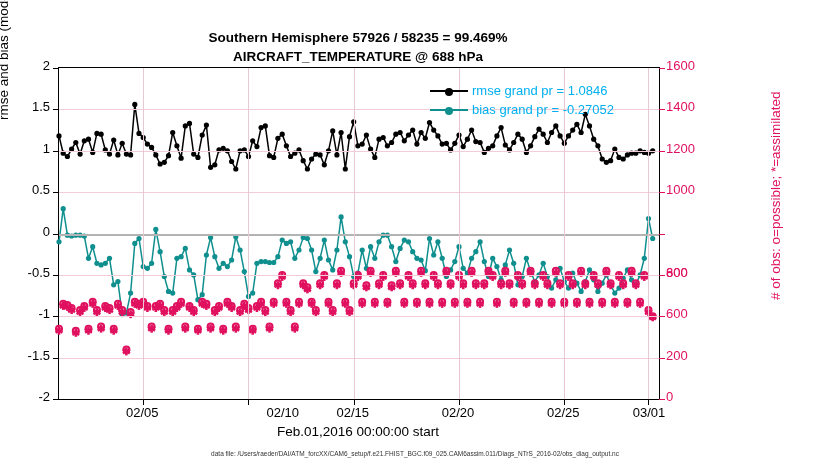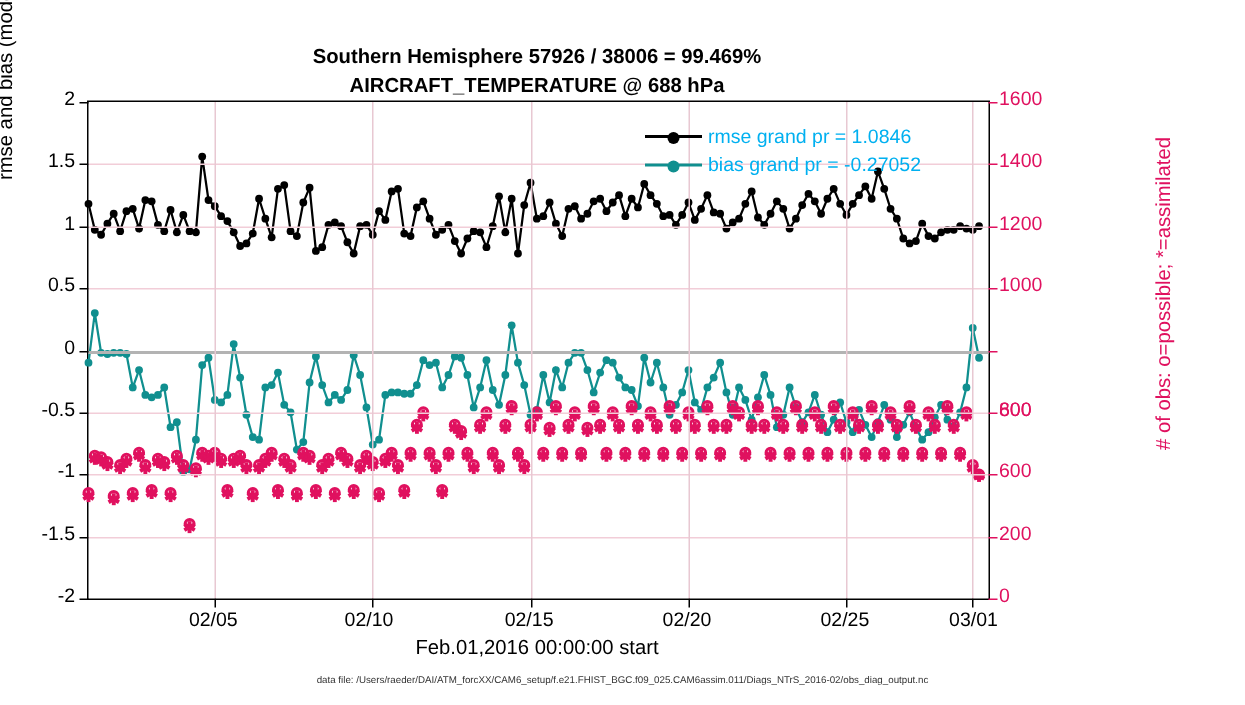--- a/index.html
+++ b/index.html
@@ -40,21 +40,21 @@
   .legend-swatch .ldot{position:absolute;top:3.5px;left:15px;width:8px;height:8px;border-radius:50%;}
 
   svg.series{position:absolute;left:0;top:0;overflow:visible;}
 </style>
 </head>
 <body>
 
 <div id="root">
 
   <div class="title-block">
-    <div class="title-line">Southern Hemisphere 57926 / 38006 = 99.469%</div>
+    <div class="title-line">Southern Hemisphere 57926 / 58235 = 99.469%</div>
     <div class="title-line">AIRCRAFT_TEMPERATURE @ 688 hPa</div>
   </div>
 
   <div class="ylabel-left">rmse and bias (model - observation)</div>
   <div class="ylabel-right"># of obs: o=possible; *=assimilated</div>
 
   <div class="plot-frame" id="plot">
     <svg class="series" id="svg-series" width="600" height="331">
         <polyline points="0.0,67.9 4.2,85.2 8.4,88.5 12.6,81.1 16.8,74.5 21.1,86.1 25.3,72.8 29.5,71.2 33.7,84.4 37.9,65.4 42.1,66.2 46.3,81.9 50.5,86.1 54.7,72.0 58.9,86.9 63.2,75.3 67.4,86.1 71.6,86.9 75.8,36.4 80.0,65.4 84.2,69.5 88.4,76.1 92.6,79.4 96.8,86.9 101.1,96.0 105.3,94.3 109.5,87.7 113.7,64.5 117.9,77.8 122.1,90.2 126.3,57.9 130.5,55.4 134.7,86.1 138.9,89.4 143.2,67.0 147.4,57.1 151.6,99.3 155.8,96.8 160.0,81.9 164.2,80.3 168.4,82.8 172.6,93.5 176.8,101.0 181.1,82.8 185.3,81.9 189.5,88.5 193.7,72.8 197.9,78.6 202.1,59.6 206.3,57.9 210.5,87.7 214.7,89.4 218.9,70.3 223.2,66.2 227.4,77.8 231.6,88.5 235.8,85.2 240.0,81.9 244.2,92.7 248.4,101.0 252.6,91.0 256.8,86.1 261.1,86.9 265.3,96.8 269.5,82.8 273.7,62.9 277.9,86.9 282.1,64.5 286.3,101.0 290.5,68.7 294.7,53.8 298.9,77.8 303.2,76.1 307.4,67.0 311.6,81.1 315.8,89.4 320.0,71.2 324.2,69.5 328.4,77.8 332.6,74.5 336.8,66.2 341.1,64.5 345.3,72.8 349.5,67.0 353.7,62.1 357.9,76.1 362.1,64.5 366.3,70.3 370.5,54.6 374.7,62.1 378.9,67.9 383.2,76.1 387.4,75.3 391.6,81.9 395.8,75.3 400.0,67.0 404.2,78.6 408.4,71.2 412.6,62.1 416.8,73.6 421.1,74.5 425.3,84.4 429.5,80.3 433.7,77.8 437.9,67.9 442.1,59.6 446.3,77.0 450.5,81.9 454.7,74.5 458.9,66.2 463.2,71.2 467.4,84.4 471.6,77.8 475.8,68.7 480.0,61.2 484.2,66.2 488.4,74.5 492.6,64.5 496.8,57.9 501.1,67.9 505.3,75.3 509.5,67.9 513.7,62.1 517.9,56.3 522.1,64.5 526.3,46.3 530.5,57.9 534.7,71.2 538.9,77.8 543.2,91.0 547.4,94.3 551.6,92.7 555.8,81.1 560.0,89.4 564.2,91.0 568.4,86.9 572.6,85.2 576.8,85.2 581.1,82.8 585.3,84.4 589.5,85.2 593.7,82.8" fill="none" stroke="#000000" stroke-width="1.5"></polyline>
         <circle cx="0.0" cy="67.9" r="2.6" fill="#000000"></circle>
@@ -1251,21 +1251,21 @@
       <div class="ytick-r" style="left: 666px; top: 140.75px;">1200</div>
       <div class="ytick-r" style="left: 666px; top: 182.125px;">1000</div>
       <div class="ytick-r" style="left: 666px; top: 223.5px; margin-top: 41px;">800</div>
       <div class="ytick-r" style="left: 666px; top: 264.875px;">600</div>
       <div class="ytick-r" style="left: 666px; top: 306.25px;">600</div>
       <div class="ytick-r" style="left: 666px; top: 347.625px;">200</div>
       <div class="ytick-r" style="left: 666px; top: 389px;">0</div>
     </div>
   <div id="xticks">
       <div class="xtick" style="left: 102.211px; top: 405px;">02/05</div>
-      <div class="xtick" style="left: 206px; top: 405px;">02/10</div>
+      <div class="xtick" style="left: 219px; top: 405px; text-align: right;">02/10</div>
       <div class="xtick" style="left: 312.737px; top: 405px;">02/15</div>
       <div class="xtick" style="left: 418px; top: 405px;">02/20</div>
       <div class="xtick" style="left: 523.263px; top: 405px;">02/25</div>
       <div class="xtick" style="left: 609px; top: 405px;">03/01</div>
     </div>
 
   <div class="xlabel">Feb.01,2016 00:00:00 start</div>
 
   <div class="legend">
     <div class="legend-row">

